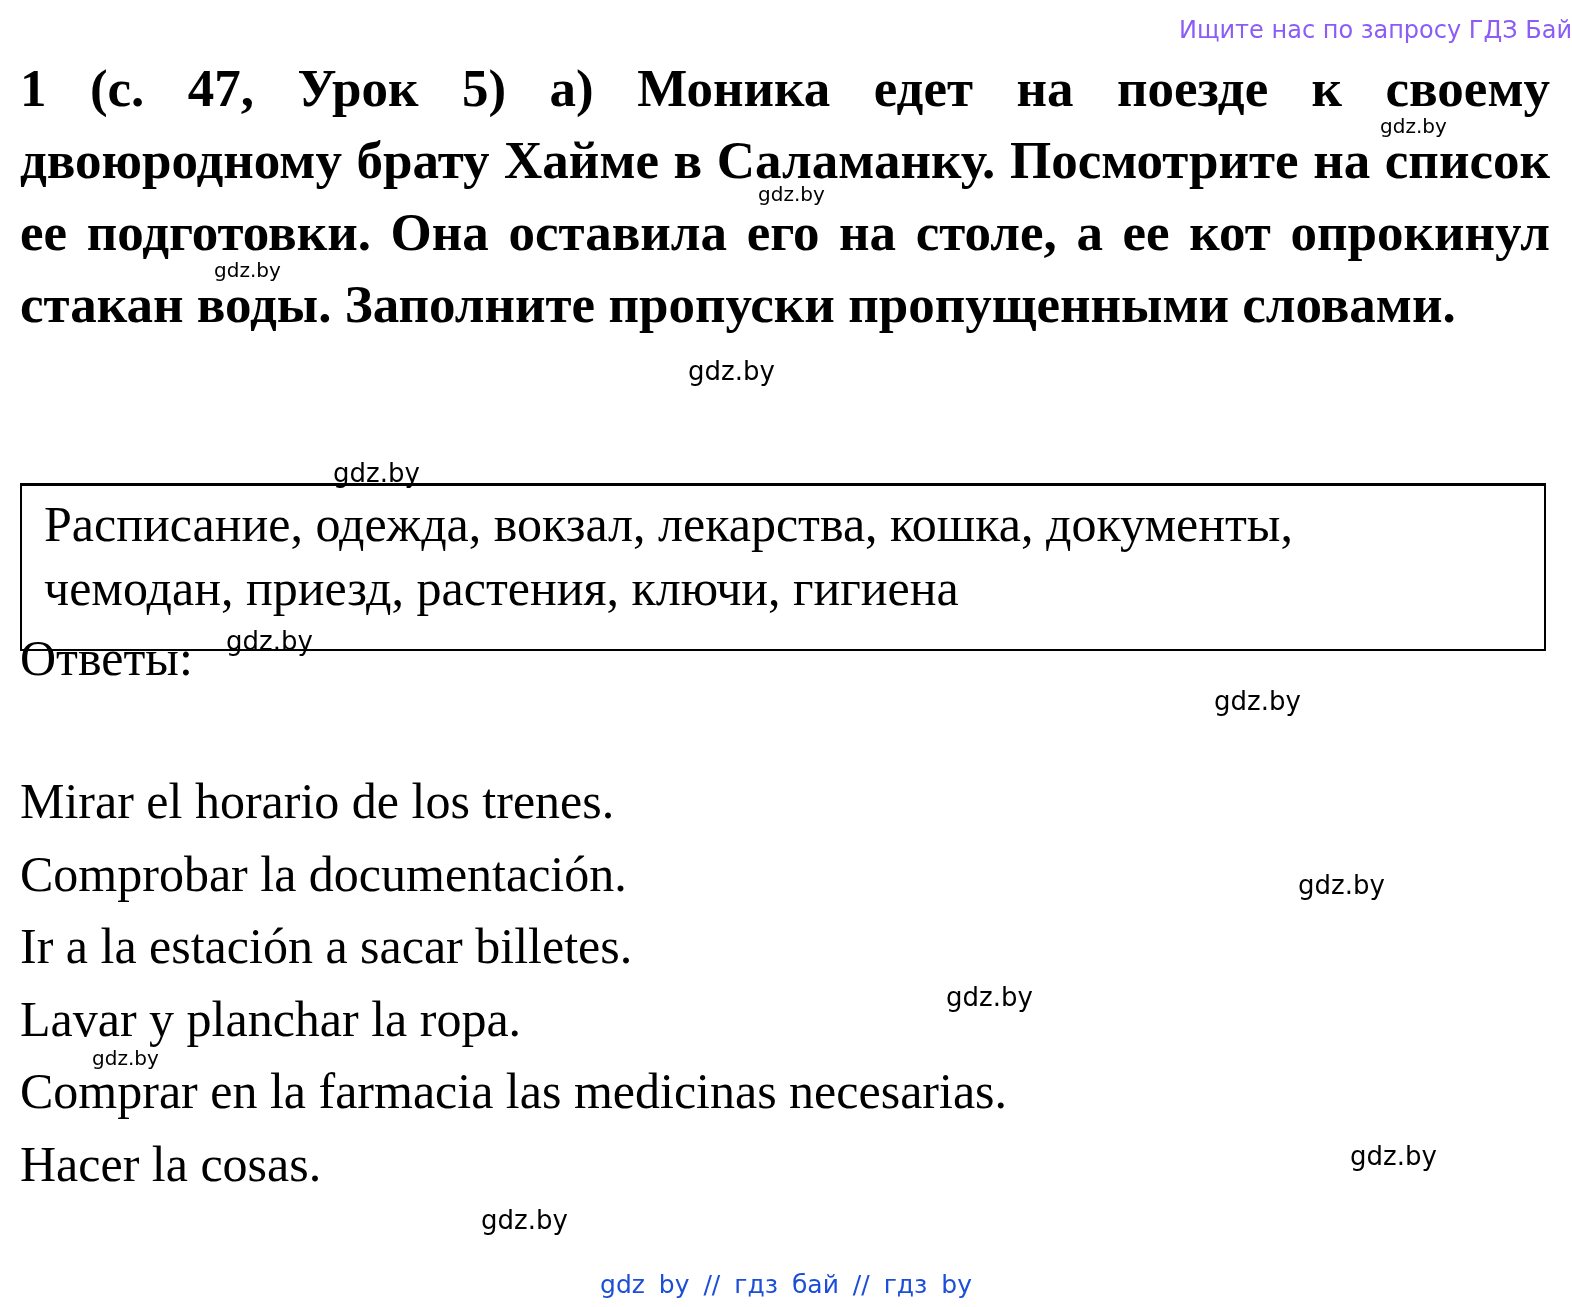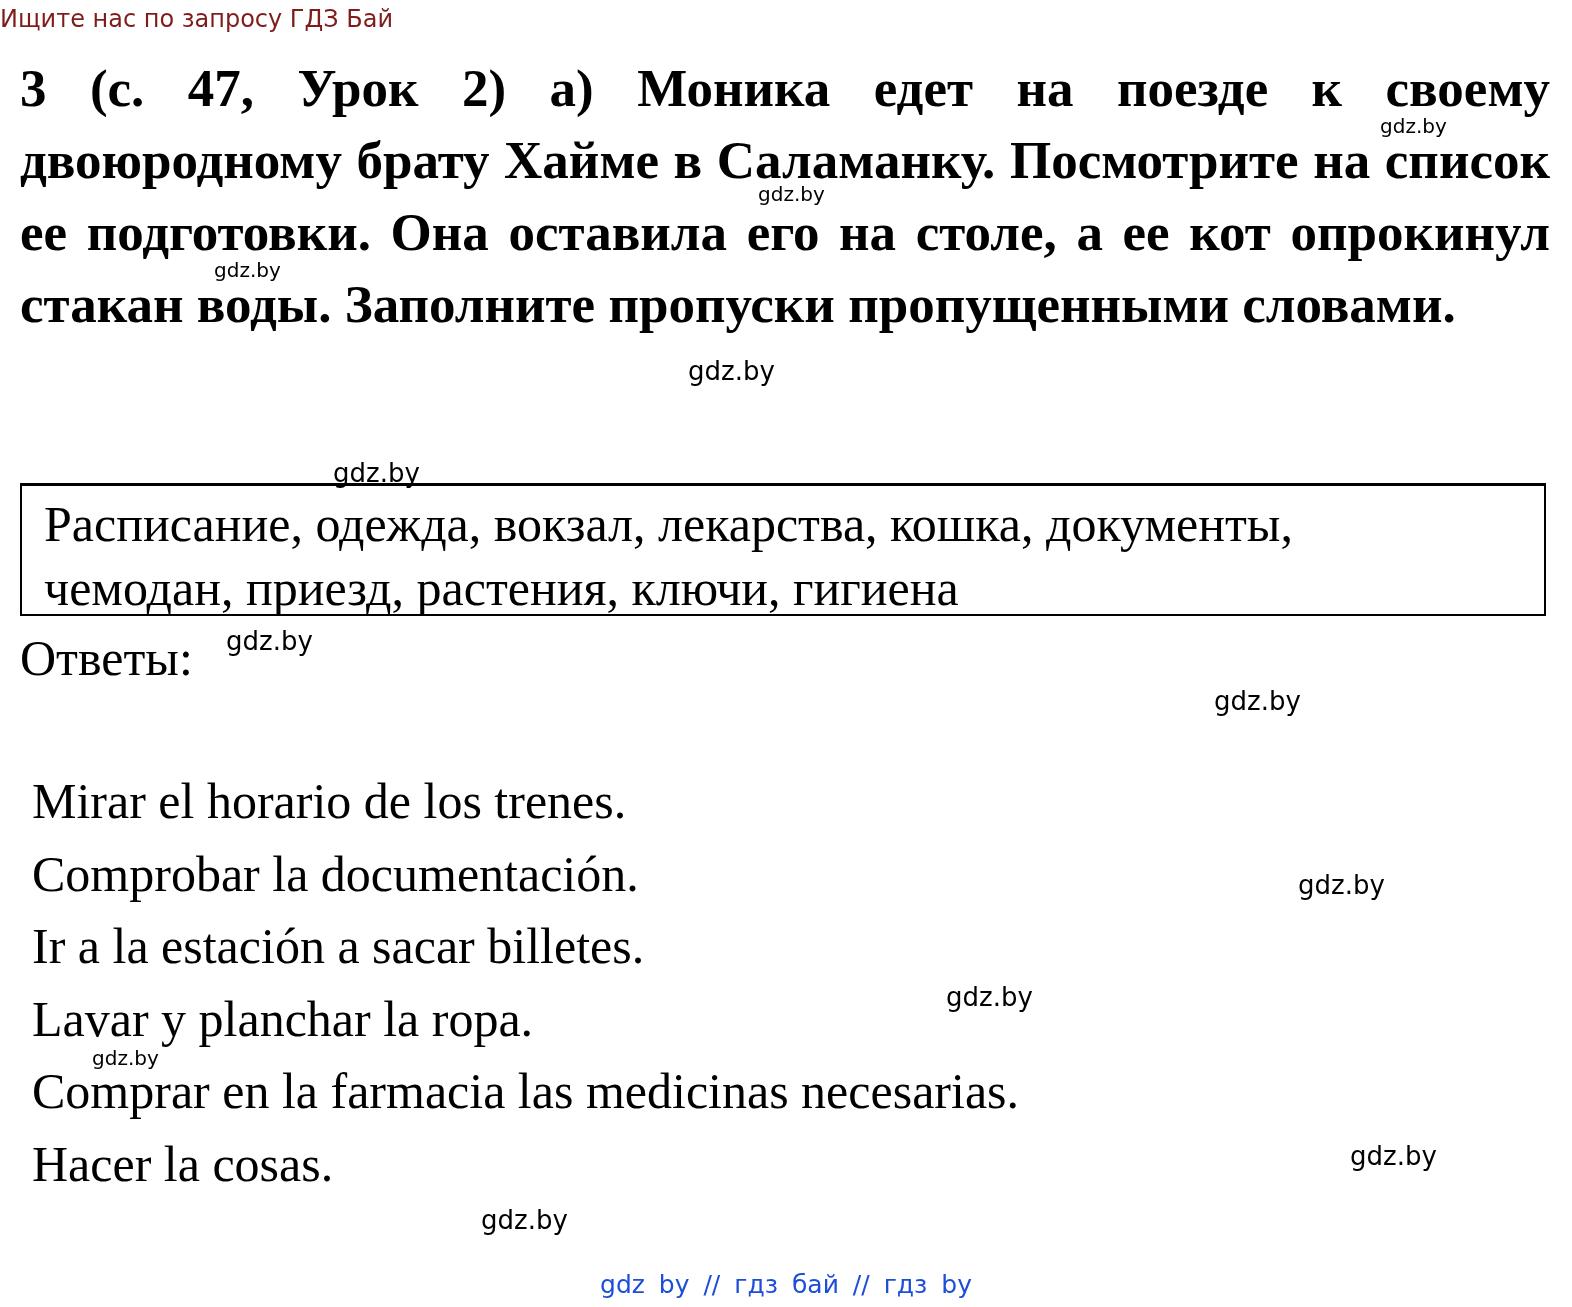--- a/index.html
+++ b/index.html
@@ -1,59 +1,59 @@
 <!DOCTYPE html>
 <html><head>
 <meta charset="utf-8">
 <style>
   html, body { margin: 0; padding: 0; background: #ffffff; }
   body { width: 1572px; height: 1307px; position: relative; overflow: hidden; }
   .top-banner {
-    position: absolute; left: 0; top: 4px; width: 1572px; text-align: left;
+    position: absolute; left: 0; top: 15px; width: 1572px; text-align: right;
     font-family: "DejaVu Sans", sans-serif; font-size: 24px; line-height: 30px;
-    color: #7f1d1d;
+    color: #8b5cf6;
   }
   .task {
     position: absolute; left: 20px; top: 52px; width: 1530px;
     font-family: "Liberation Serif", serif; font-weight: bold; font-size: 53px;
     line-height: 72px; color: #000; text-align: justify; text-align-last: left;
   }
   .word-box {
-    position: absolute; left: 20px; top: 483px; width: 1526px; height: 133px;
+    position: absolute; left: 20px; top: 483px; width: 1526px; height: 168px;
     border: 2px solid #000; border-top-width: 3px; box-sizing: border-box;
     padding: 6px 22px 0 22px;
     font-family: "Liberation Serif", serif; font-size: 50px; line-height: 64px; color: #000;
   }
   .answers-label {
     position: absolute; left: 20px; top: 626px;
     font-family: "Liberation Serif", serif; font-size: 50px; line-height: 64px; color: #000;
   }
   .answers {
     position: absolute; left: 20px; top: 768px; margin: 0; padding: 0; list-style: none;
     font-family: "Liberation Serif", serif; font-size: 50px; color: #000;
   }
-  .answers li { height: 72.5px; line-height: 66px; white-space: nowrap; margin-left: 12px; }
+  .answers li { height: 72.5px; line-height: 66px; white-space: nowrap; }
   .wm {
     position: absolute; font-family: "DejaVu Sans", sans-serif; color: #000000;
     white-space: nowrap;
   }
   .wm.s { font-size: 20px; }
   .wm.m { font-size: 26px; }
   .footer {
     position: absolute; left: 0; top: 1268px; width: 1572px; text-align: center;
     font-family: "DejaVu Sans", sans-serif; font-size: 25px; line-height: 34px; color: #1d4ed8;
     word-spacing: 6px;
   }
 </style>
 </head>
 <body>
 
 <div class="top-banner">Ищите нас по запросу ГДЗ Бай</div>
 
-<div class="task">3 (с. 47, Урок 2) а) Моника едет на поезде к своему двоюродному брату Хайме в Саламанку. Посмотрите на список ее подготовки. Она оставила его на столе, а ее кот опрокинул стакан воды. Заполните пропуски пропущенными словами.</div>
+<div class="task">1 (с. 47, Урок 5) а) Моника едет на поезде к своему двоюродному брату Хайме в Саламанку. Посмотрите на список ее подготовки. Она оставила его на столе, а ее кот опрокинул стакан воды. Заполните пропуски пропущенными словами.</div>
 
 <div class="word-box">
   <div>Расписание, одежда, вокзал, лекарства, кошка, документы,</div>
   <div>чемодан, приезд, растения, ключи, гигиена</div>
 </div>
 
 <div class="answers-label">Ответы:</div>
 
 <ul class="answers">
   <li>Mirar el horario de los trenes.</li>

